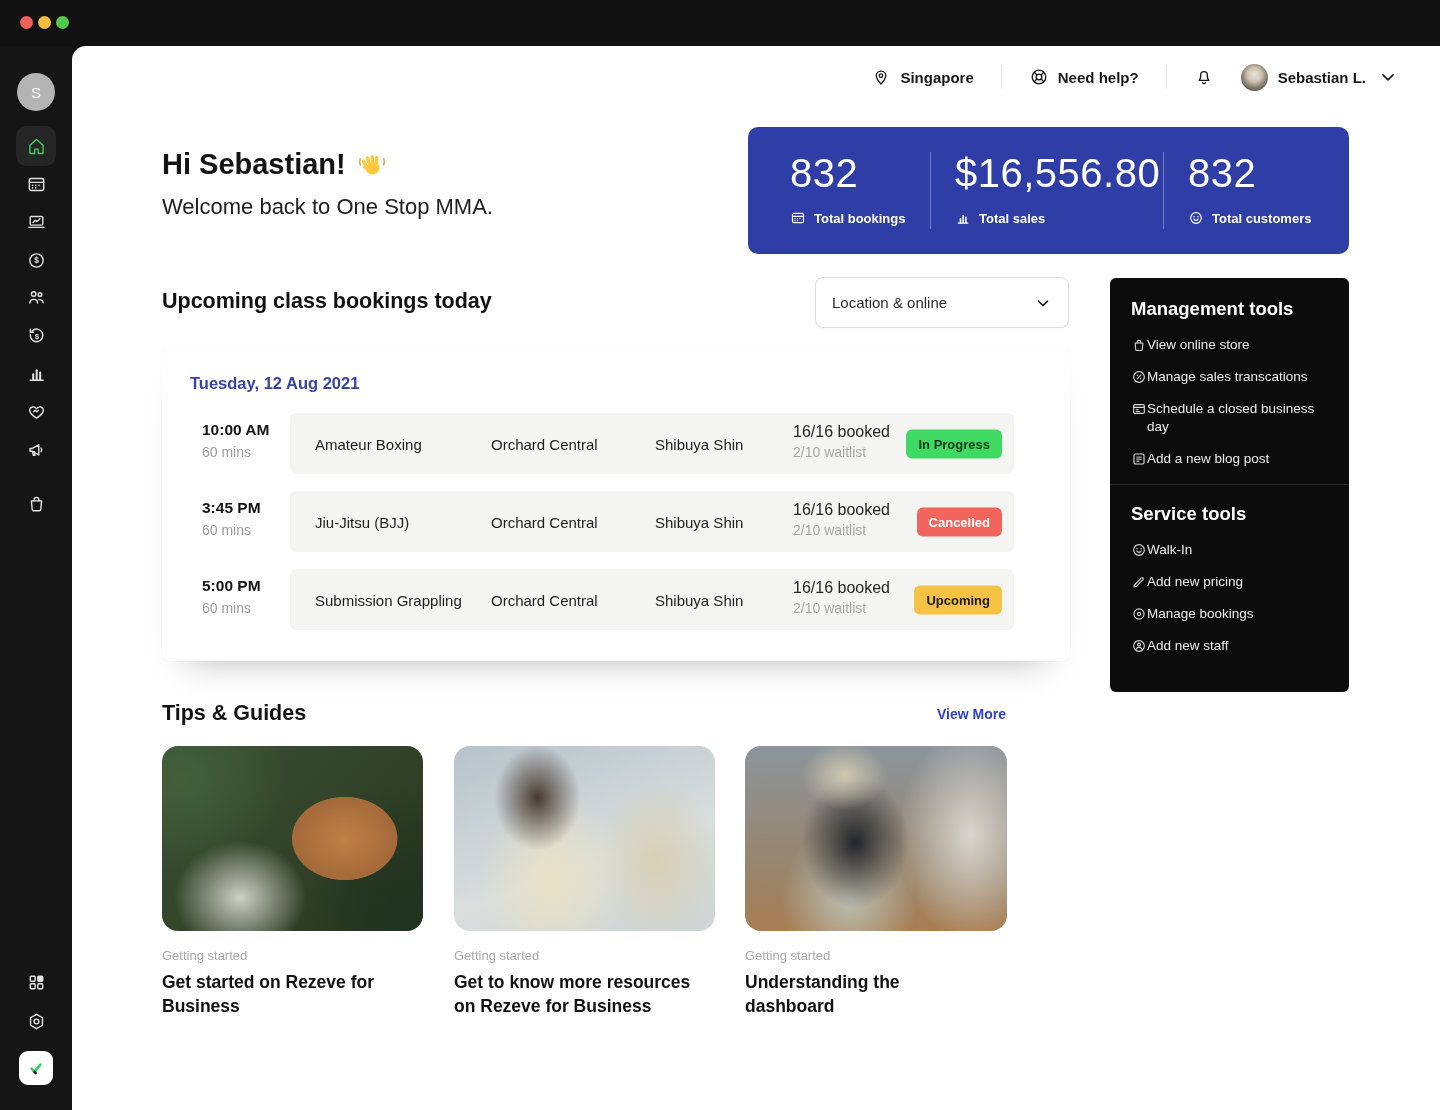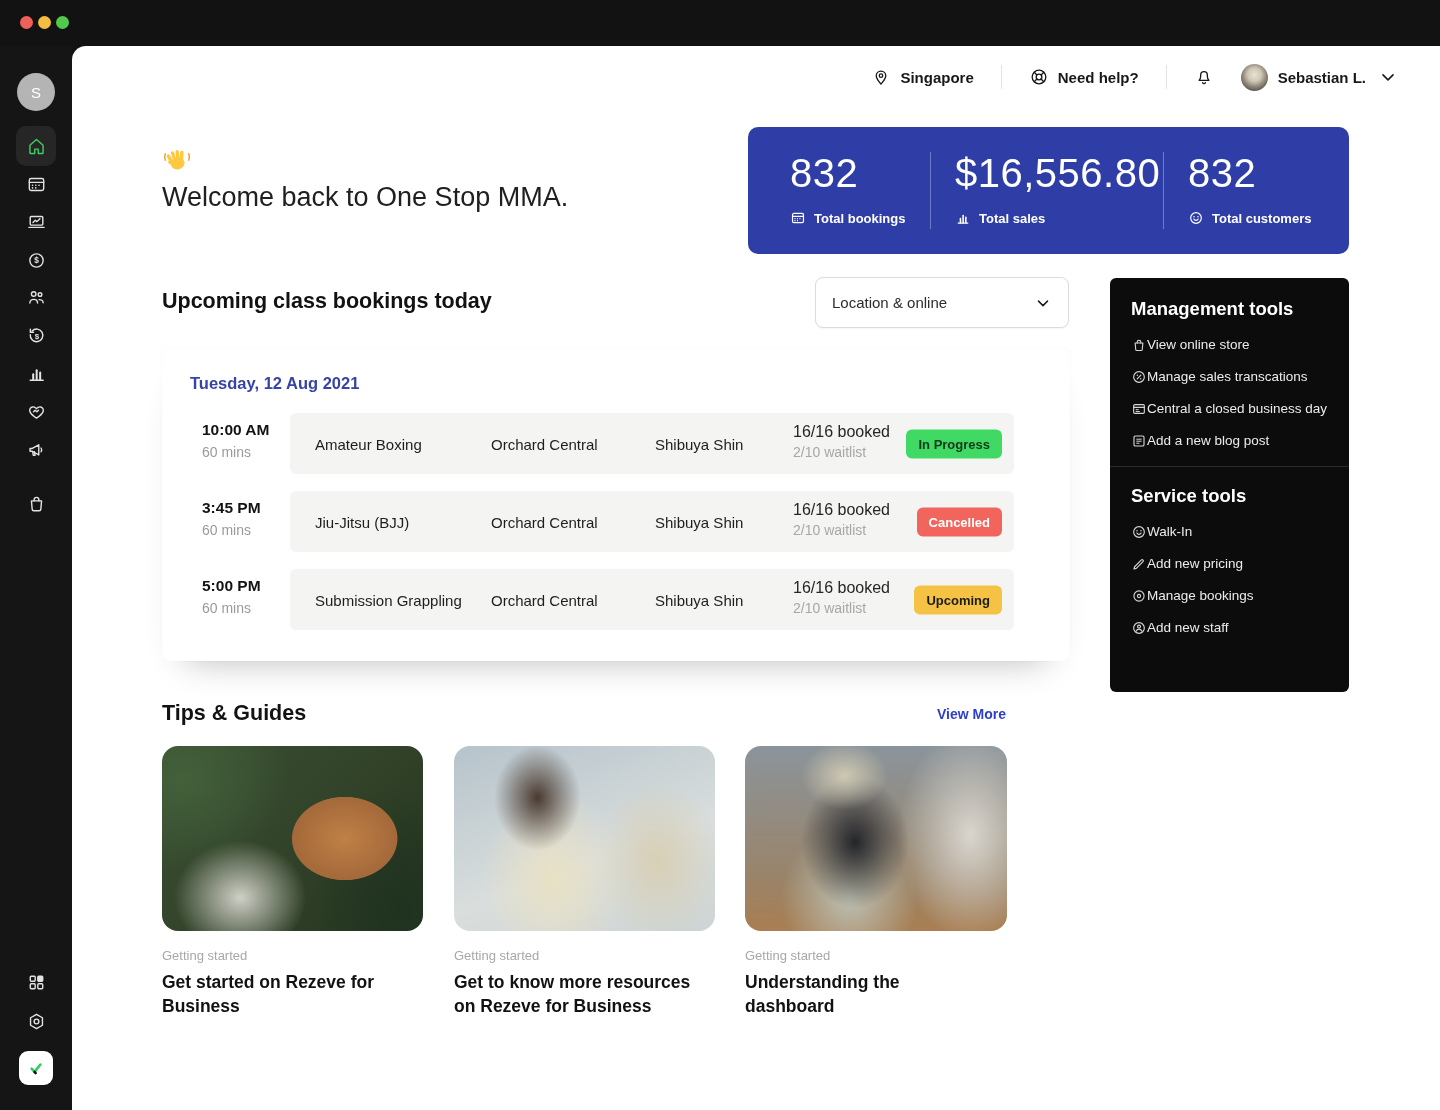--- a/index.html
+++ b/index.html
@@ -34,21 +34,21 @@
   .hdr svg { width:20px; height:20px; }
   .hdr .vdiv { width:1px; height:24px; background:#e4e4e4; margin:0 27px; }
   .hdr-avatar { width:27px; height:27px; border-radius:50%; margin:0 10px 0 27px; cursor:pointer;
     background:radial-gradient(circle at 50% 40%, #e9e3d5 0%, #cfc6b4 32%, #8a8274 58%, #4c463e 85%); }
   .hdr .uname { font-size:15px; font-weight:700; cursor:pointer; }
   .hdr .chev { margin-left:12px; cursor:pointer; }
 
   
   .greet { position:absolute; left:90px; top:98px; }
   .greet h1 { font-size:29px; font-weight:700; color:#141414; display:flex; align-items:center; gap:11px; line-height:40px; }
-  .greet .sub { font-size:27px; font-weight:400; color:#202020; line-height:42px; margin-top:2px; }
+  .greet .sub { font-size:22px; font-weight:400; color:#202020; line-height:42px; margin-top:2px; }
 
   
   .stats { position:absolute; left:676px; top:81px; width:601px; height:127px; border-radius:10px; background:#2f3da6; }
   .stats .sdiv { position:absolute; top:25px; width:1px; height:77px; background:rgba(255,255,255,.32); }
   .stat-col { position:absolute; top:22px; color:#fff; }
   .stat-col .val { font-size:40px; font-weight:400; letter-spacing:.5px; line-height:1.2; }
   .stat-col .lab { display:flex; align-items:center; gap:8px; margin-top:13px; font-size:13px; font-weight:700; }
   .stat-col .lab svg { width:16px; height:16px; }
 
   
@@ -238,20 +238,21 @@
       </span>
       <span class="hdr-avatar"></span>
       <span class="uname">Sebastian L.</span>
       <svg class="chev" viewBox="0 0 24 24" width="16" height="16" fill="none" stroke="#1b1b1b" stroke-width="2" stroke-linecap="round" stroke-linejoin="round">
           <path d="M6 9.5l6 6 6-6"></path>
         </svg>
     </div>
 
     <div class="greet">
       <h1>
+        <span>Hi Sebastian!</span>
         <svg viewBox="0 0 24 24" width="30" height="30">
           <g transform="rotate(-12 12 14)" fill="#FFC93F">
             <rect x="5.6" y="6.8" width="2.7" height="8.5" rx="1.35" transform="rotate(-16 7 11)"></rect>
             <rect x="8.9" y="5.2" width="2.7" height="10.2" rx="1.35" transform="rotate(-5 10.2 10)"></rect>
             <rect x="12.1" y="5" width="2.7" height="10.4" rx="1.35" transform="rotate(5 13.4 10)"></rect>
             <rect x="15.2" y="6.2" width="2.7" height="9" rx="1.35" transform="rotate(15 16.5 10.5)"></rect>
             <ellipse cx="12.2" cy="15.6" rx="5.6" ry="4.8"></ellipse>
             <rect x="4.6" y="12.8" width="6.5" height="3" rx="1.5" transform="rotate(38 7.8 14.3)"></rect>
           </g>
           <path d="M2.6 7.8c-.6 1.7-.6 3.4 0 5.1" stroke="#E8A33D" stroke-width="1.2" fill="none" stroke-linecap="round"></path>
@@ -382,21 +383,21 @@
             <path d="M9.5 9.5h.01M14.5 14.5h.01" stroke-width="2.2"></path>
           </svg>
         <span>Manage sales transcations</span>
       </div>
       <div class="titem">
         <svg viewBox="0 0 24 24" fill="none" stroke="currentColor" stroke-width="1.7" stroke-linecap="round">
             <rect x="4" y="5.4" width="16" height="13.2" rx="1.8"></rect>
             <path d="M4 9.6h16"></path>
             <path d="M7.6 13h3.2M7.6 15.8h5" stroke-width="1.5"></path>
           </svg>
-        <span>Central a closed business day</span>
+        <span>Schedule a closed business day</span>
       </div>
       <div class="titem">
         <svg viewBox="0 0 24 24" fill="none" stroke="currentColor" stroke-width="1.7" stroke-linecap="round">
             <rect x="4.5" y="4.5" width="15" height="15" rx="2"></rect>
             <path d="M8.6 9.3h6.8M8.6 12.3h6.8M8.6 15.3h3.4" stroke-width="1.5"></path>
           </svg>
         <span>Add a new blog post</span>
       </div>
 
       <div class="hdiv"></div>

